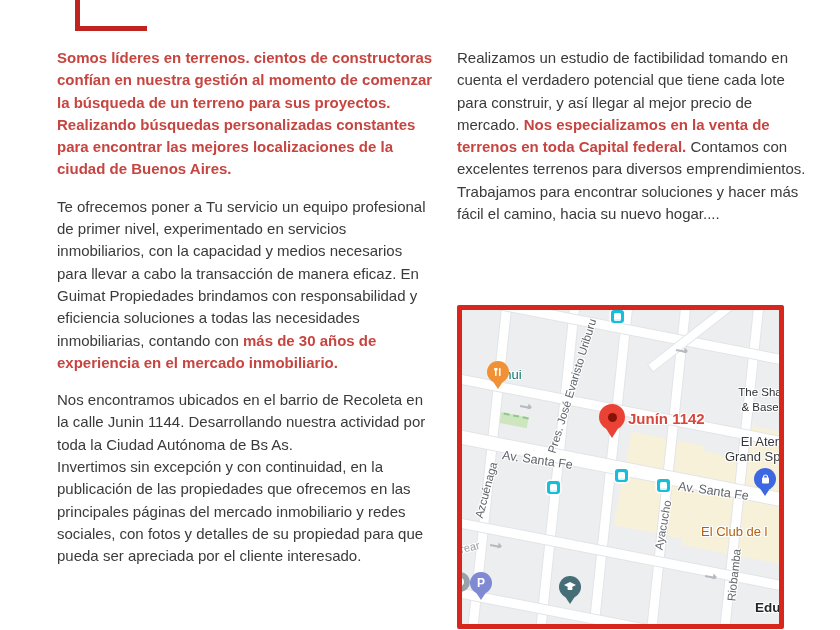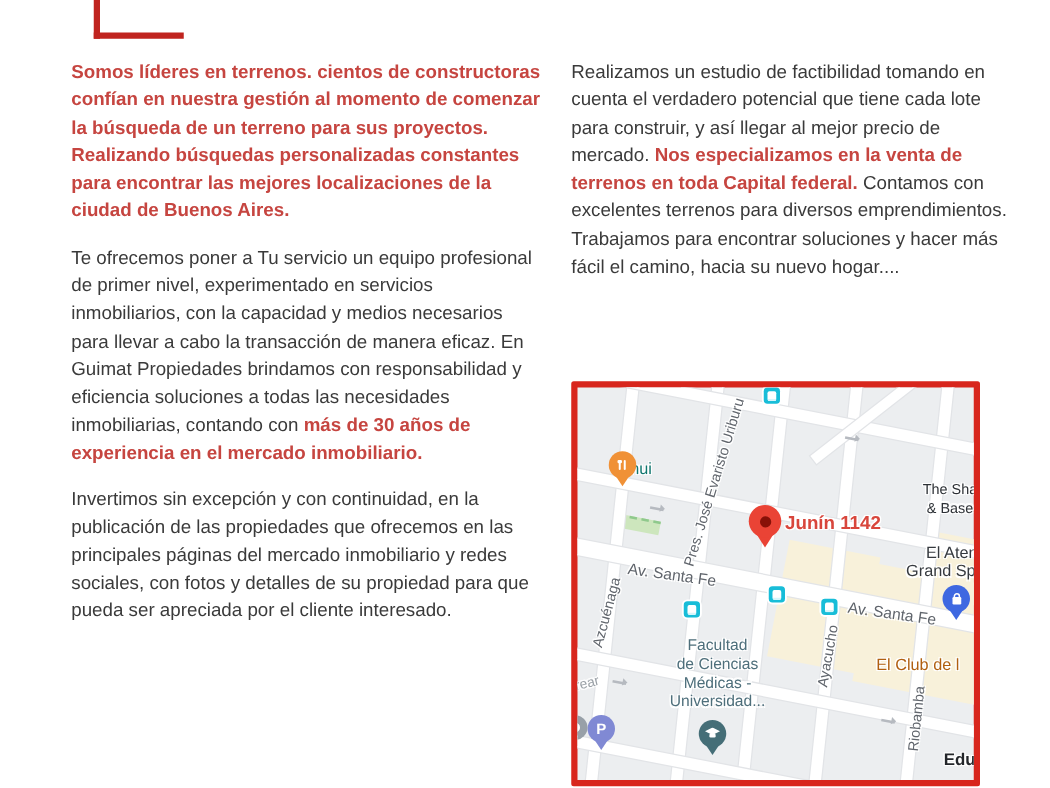--- a/index.html
+++ b/index.html
@@ -67,20 +67,21 @@
 </head>
 <body>
 
 <div class="page">
 
   <div class="logo-corner"></div>
 
   <div class="col col-left">
       <p><span class="red">Somos líderes en terrenos. cientos de constructoras confían en nuestra gestión al momento de comenzar la búsqueda de un terreno para sus proyectos. Realizando búsquedas personalizadas constantes para encontrar las mejores localizaciones de la ciudad de Buenos Aires.</span></p>
       <p><span class="black">Te ofrecemos poner a Tu servicio un equipo profesional de primer nivel, experimentado en servicios inmobiliarios, con la capacidad y medios necesarios para llevar a cabo la transacción de manera eficaz. En Guimat Propiedades brindamos con responsabilidad y eficiencia soluciones a todas las necesidades inmobiliarias, contando con </span><span class="red">más de 30 años de experiencia en el mercado inmobiliario.</span></p>
+      <p class="flush"><span class="black">Nos encontramos ubicados en el barrio de Recoleta en la calle Junin 1144. Desarrollando nuestra actividad por toda la Ciudad Autónoma de Bs As.</span></p>
       <p><span class="black">Invertimos sin excepción y con continuidad, en la publicación de las propiedades que ofrecemos en las principales páginas del mercado inmobiliario y redes sociales, con fotos y detalles de su propiedad para que pueda ser apreciada por el cliente interesado.</span></p>
     </div>
   <div class="col col-right">
       <p><span class="black">Realizamos un estudio de factibilidad tomando en cuenta el verdadero potencial que tiene cada lote para construir, y así llegar al mejor precio de mercado. </span><span class="red">Nos especializamos en la venta de terrenos en toda Capital federal.</span><span class="black">  Contamos con excelentes terrenos para diversos emprendimientos. Trabajamos para encontrar soluciones y hacer más fácil el camino, hacia su nuevo hogar....</span></p>
     </div>
 
   <div class="map">
     <div class="map-inner">
 
       <div class="block beige" style="left:160px;top:128px;width:74px;height:95px;transform:rotate(11deg);"></div>
@@ -112,24 +113,20 @@
       <div class="maplabel" style="left:170px;top:209px;width:62px;text-align:center;transform:rotate(-80deg);font-size:11.5px;">Ayacucho</div>
       <div class="maplabel" style="left:239px;top:259px;width:66px;text-align:center;transform:rotate(-84deg);font-size:11.5px;">Riobamba</div>
       <div class="maplabel" style="left:-2px;top:231px;transform:rotate(-14deg);font-size:11px;color:#9aa0a6;">rear</div>
 
       <div class="maplabel" style="left:0;top:57px;font-size:13px;color:#0f766e;font-weight:400;padding-left:35px;">anui</div>
       <div class="maplabel poiblack" style="left:258px;top:76px;width:80px;text-align:center;">The Sha</div>
       <div class="maplabel poiblack" style="left:258px;top:91px;width:80px;text-align:center;">&amp; Base</div>
       <div class="maplabel" style="left:248px;top:124px;width:110px;text-align:center;font-size:13px;color:#35393e;font-weight:500;">El Atene</div>
       <div class="maplabel" style="left:248px;top:139px;width:110px;text-align:center;font-size:13px;color:#35393e;font-weight:500;">Grand Splend</div>
       <div class="maplabel" style="left:239px;top:214px;font-size:13px;color:#b05f10;font-weight:500;">El Club de l</div>
-      <div class="maplabel" style="left:58px;top:199px;width:108px;text-align:center;font-size:12.5px;line-height:15px;color:#4e6f7b;white-space:pre-line;">Facultad
-de Ciencias
-Médicas -
-Universidad...</div>
       <div class="maplabel" style="left:293px;top:290px;font-size:13.5px;color:#23262a;font-weight:600;">Edu</div>
       <div class="maplabel marker-label" style="left:166px;top:100px;">Junín 1142</div>
 
       <div class="transit" style="left:149px;top:0px;">
           <div class="glyph"></div>
         </div>
       <div class="transit" style="left:153px;top:159px;">
           <div class="glyph"></div>
         </div>
       <div class="transit" style="left:85px;top:171px;">

